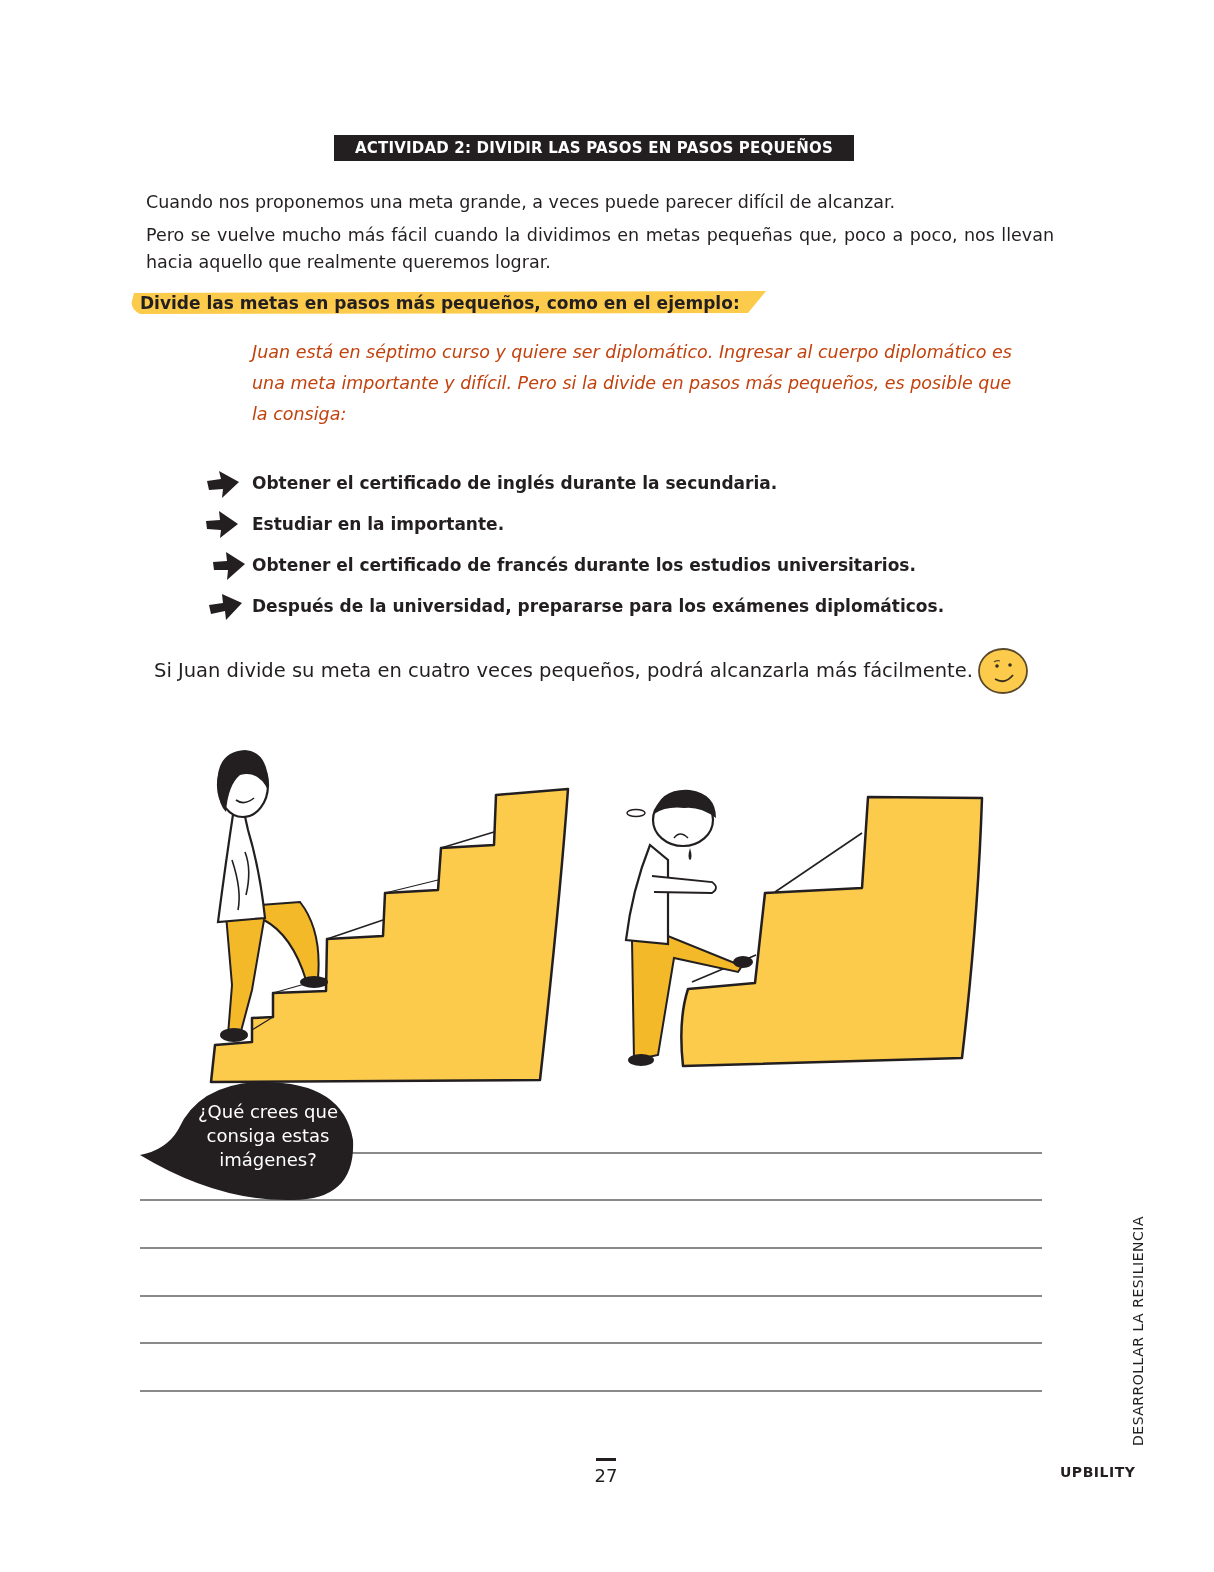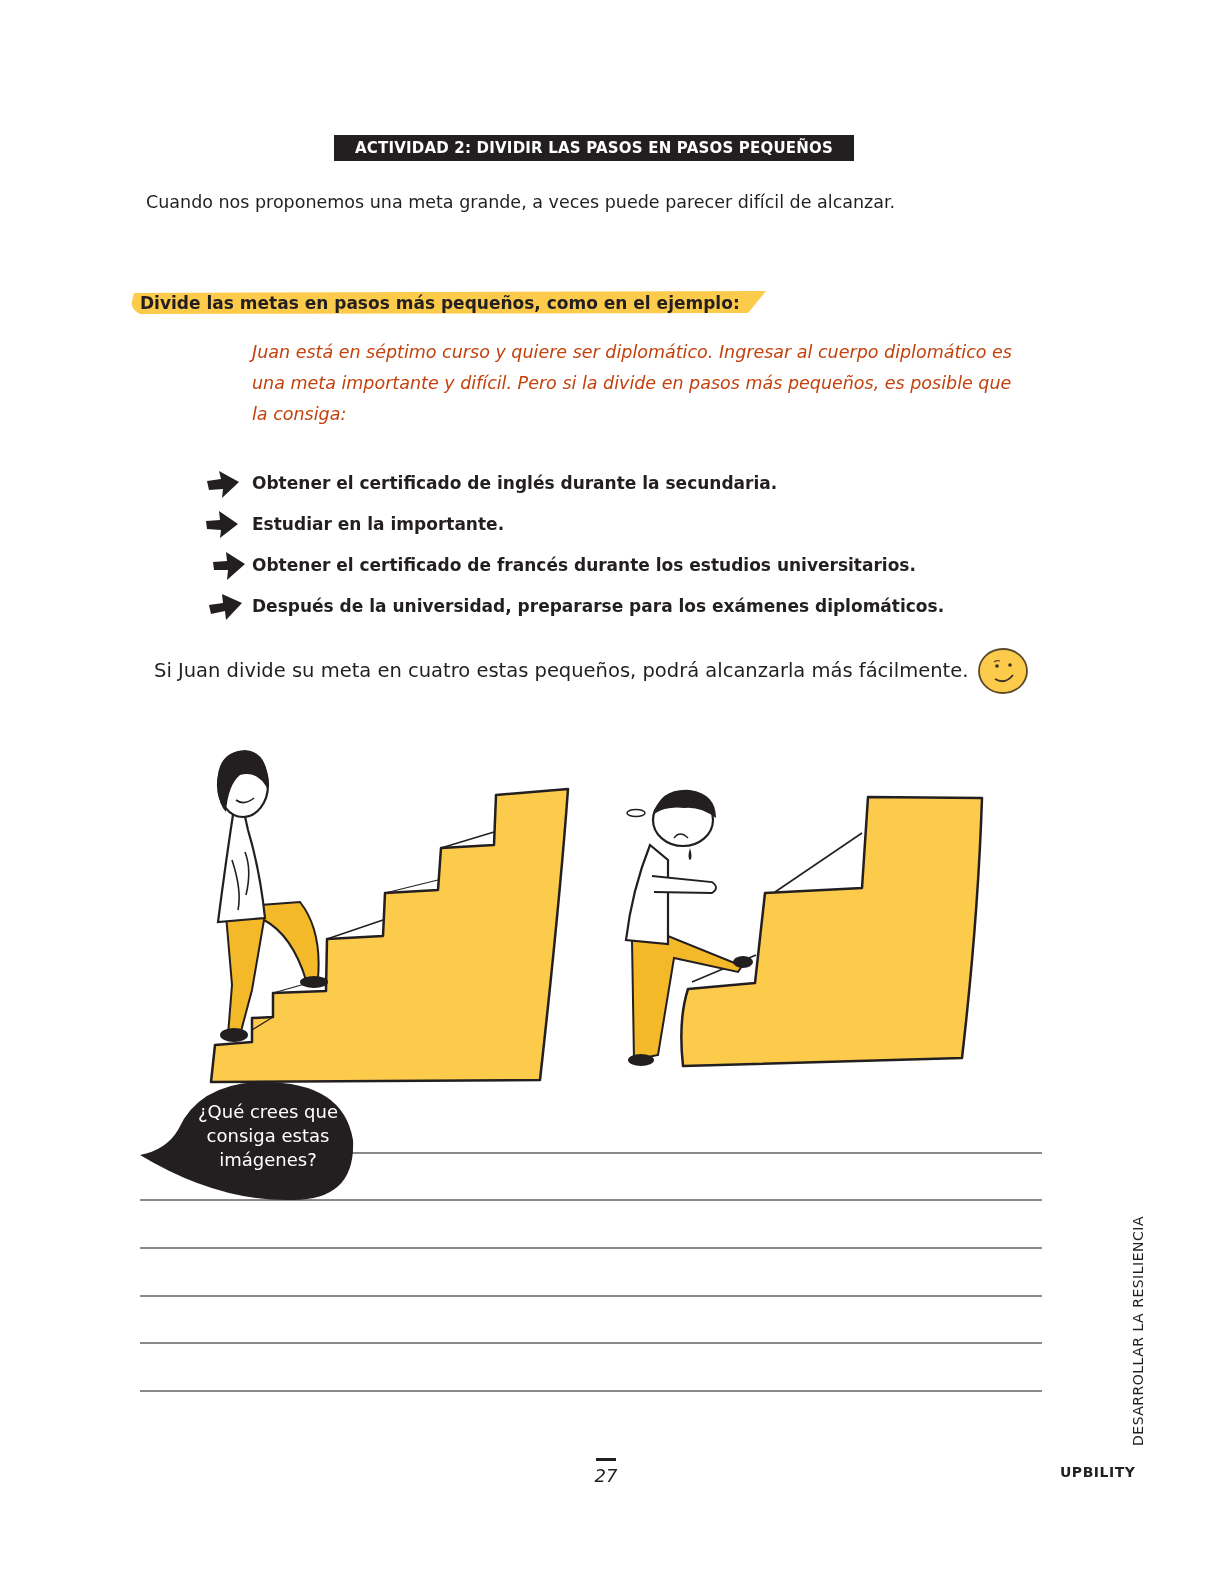--- a/index.html
+++ b/index.html
@@ -31,29 +31,30 @@
   .bubble-text { position: absolute; left: 178px; top: 1100px; width: 180px; text-align: center;
                  color: #fff; font-family: "DejaVu Sans", sans-serif; font-size: 18px; line-height: 24px; }
   .line { position: absolute; left: 140px; width: 902px; height: 2px; background: #8a8a8a; }
   .side-label { left: 1130px; top: 1446px; transform-origin: left top; transform: rotate(-90deg);
                 font-family: "DejaVu Sans", sans-serif; font-size: 14px; letter-spacing: 0.5px;
                 white-space: nowrap; color: #231f20; }
   .brand { left: 1060px; top: 1464px; font-family: "DejaVu Sans", sans-serif; font-weight: bold;
            font-size: 14px; letter-spacing: 0.5px; color: #231f20; }
   .page-dash { left: 596px; top: 1458px; width: 20px; height: 3px; background: #231f20; }
   .page-num { left: 585px; top: 1465px; width: 42px; text-align: center; font-family: "DejaVu Sans", sans-serif;
-              font-size: 18px; color: #231f20; font-style: italic; }
+              font-size: 18px; color: #231f20; }
 </style>
 </head>
 <body>
 
 <div class="abs title-bar">ACTIVIDAD 2: DIVIDIR LAS PASOS EN PASOS PEQUEÑOS</div>
 
 <div class="abs intro">
   <p>Cuando nos proponemos una meta grande, a veces puede parecer difícil de alcanzar.</p>
+  <p>Pero se vuelve mucho más fácil cuando la dividimos en metas pequeñas que, poco a poco, nos llevan hacia aquello que realmente queremos lograr.</p>
 </div>
 
 <div class="abs highlight">
   <svg width="640" height="26" viewBox="0 0 640 26">
     <path d="M4 4 L636 2 L618 24 L10 25 Q0 20 2 12 Z" fill="#fdcb4c"></path>
   </svg>
   <span>Divide las metas en pasos más pequeños, como en el ejemplo:</span>
 </div>
 
 <div class="abs example">Juan está en séptimo curso y quiere ser diplomático. Ingresar al cuerpo diplomático es una meta importante y difícil. Pero si la divide en pasos más pequeños, es posible que la consiga:</div>
@@ -78,21 +79,21 @@
     <span>Obtener el certificado de francés durante los estudios universitarios.</span>
   </div>
   <div class="step" style="top:123px;">
     <svg width="40" height="32" viewBox="0 0 40 32">
       <path d="M4 14 L18 12 L17 3 L37 12 L21 29 L20 20 L6 23 Z" fill="#231f20"></path>
     </svg>
     <span>Después de la universidad, prepararse para los exámenes diplomáticos.</span>
   </div>
 </div>
 
-<div class="abs conclusion">Si Juan divide su meta en cuatro estas pequeños, podrá alcanzarla más fácilmente.</div>
+<div class="abs conclusion">Si Juan divide su meta en cuatro veces pequeños, podrá alcanzarla más fácilmente.</div>
 <svg class="abs smiley" width="56" height="52" viewBox="0 0 56 52">
   <ellipse cx="28" cy="26" rx="24" ry="22" fill="#fdcb4c" stroke="#5a4a2a" stroke-width="1.8"></ellipse>
   <path d="M19 17 Q22 15 25 16" stroke="#5a4a2a" stroke-width="1.3" fill="none"></path>
   <circle cx="22" cy="21" r="1.8" fill="#3a2f20"></circle>
   <circle cx="35" cy="20" r="1.8" fill="#3a2f20"></circle>
   <path d="M20 34 Q30 40 38 30" stroke="#3a2f20" stroke-width="1.8" fill="none"></path>
 </svg>
 
 <svg class="abs illustration" width="880" height="350" viewBox="130 740 880 350">
 

